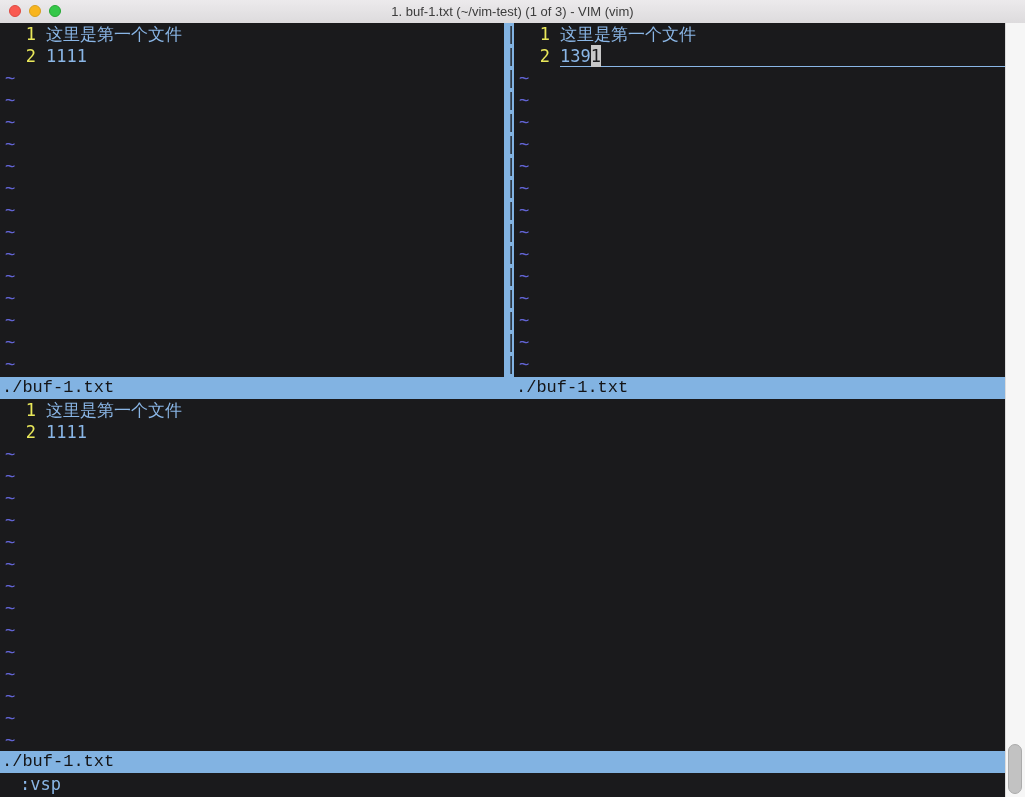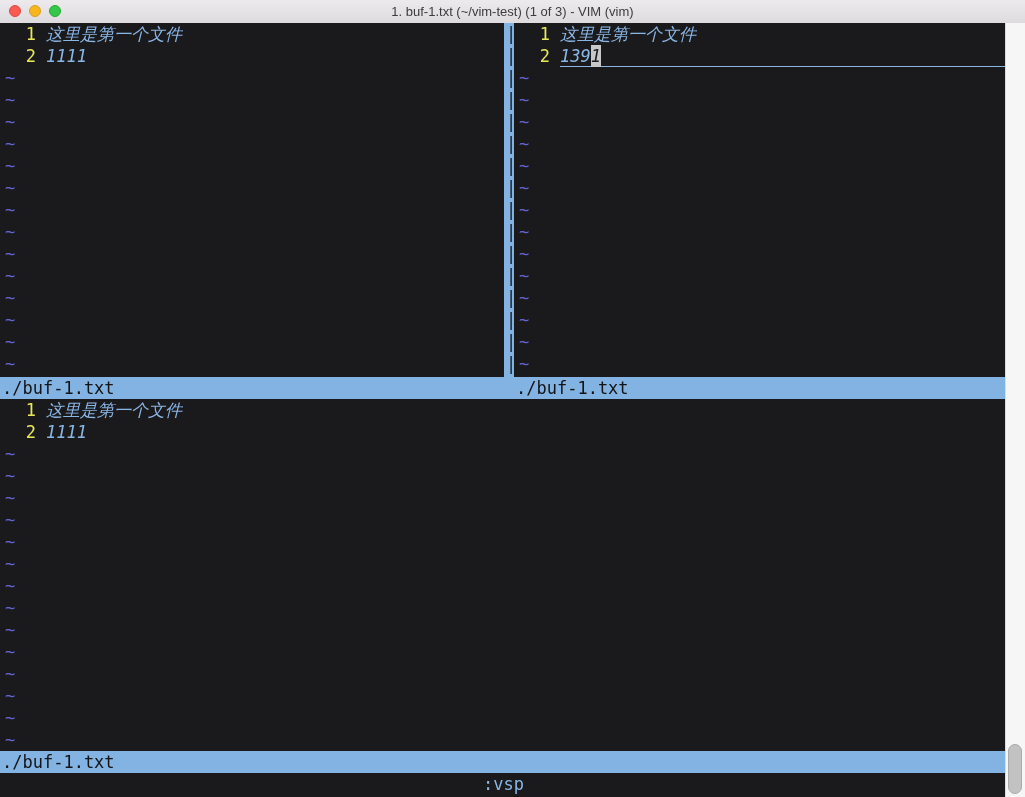--- a/index.html
+++ b/index.html
@@ -22,42 +22,42 @@
   
   .vim{position:absolute;left:0;top:23px;width:1025px;height:774px;background:#1a1a1c;
        font-size:17px;color:#8ab6e6;}
   .buf{position:absolute;overflow:hidden;}
   .buf-topleft{left:0;top:0;width:504px;height:354px;}
   .buf-topright{left:514px;top:0;width:491px;height:354px;}
   .buf-bottom{left:0;top:376px;width:1005px;height:352px;}
   .row{display:flex;height:22px;line-height:22px;padding-left:5px;white-space:pre;}
   .lnum{display:inline-block;width:31px;min-width:31px;text-align:right;
         margin-right:10px;color:#e9e85a;}
-  .ltext{color:#8ab6e6;font-style:italic;}
+  .ltext{color:#8ab6e6;}
   .tilde{color:#6163d2;}
   .cursorline{flex:1;border-bottom:1px solid #8ab6e6;color:#8ab6e6;}
   .cursor{display:inline-block;background:#c8c8c8;color:#1a1a1c;}
 
   
   .vsep{position:absolute;left:504px;top:0;width:10px;height:354px;background:#82b3e2;
         overflow:hidden;}
   .vsep .row{padding-left:2px;color:#1a1a1c;}
 
   
   .statusline{position:absolute;left:0;width:1005px;height:22px;line-height:22px;
     background:#82b3e2;color:#141416;white-space:pre;}
   .status-mid{top:354px;}
   .status-bottom{top:728px;}
-  .statusline .slabel{position:absolute;top:0;height:22px;line-height:22px;}
+  .statusline .slabel{position:absolute;top:0;height:22px;line-height:22px;font-family:Liberation Mono, monospace;}
   .slabel-left{left:2px;}
   .slabel-right{left:516px;}
 
   
   .cmdline{position:absolute;left:0;top:750px;width:1005px;height:24px;line-height:22px;
-    color:#8ab6e6;padding-left:2px;box-sizing:border-box;white-space:pre;text-align:center;}
+    color:#8ab6e6;padding-left:20px;box-sizing:border-box;white-space:pre;}
 
   
   .scrollbar{position:absolute;left:1005px;top:0;width:20px;height:774px;
     background:#f6f6f6;border-left:1px solid #dcdcdc;box-sizing:border-box;}
   .scroll-thumb{position:absolute;left:2px;width:14px;bottom:3px;height:50px;
     background:#c2c2c2;border:1px solid #ababab;border-radius:8px;box-sizing:border-box;}
 </style>
 </head>
 <body>
 

